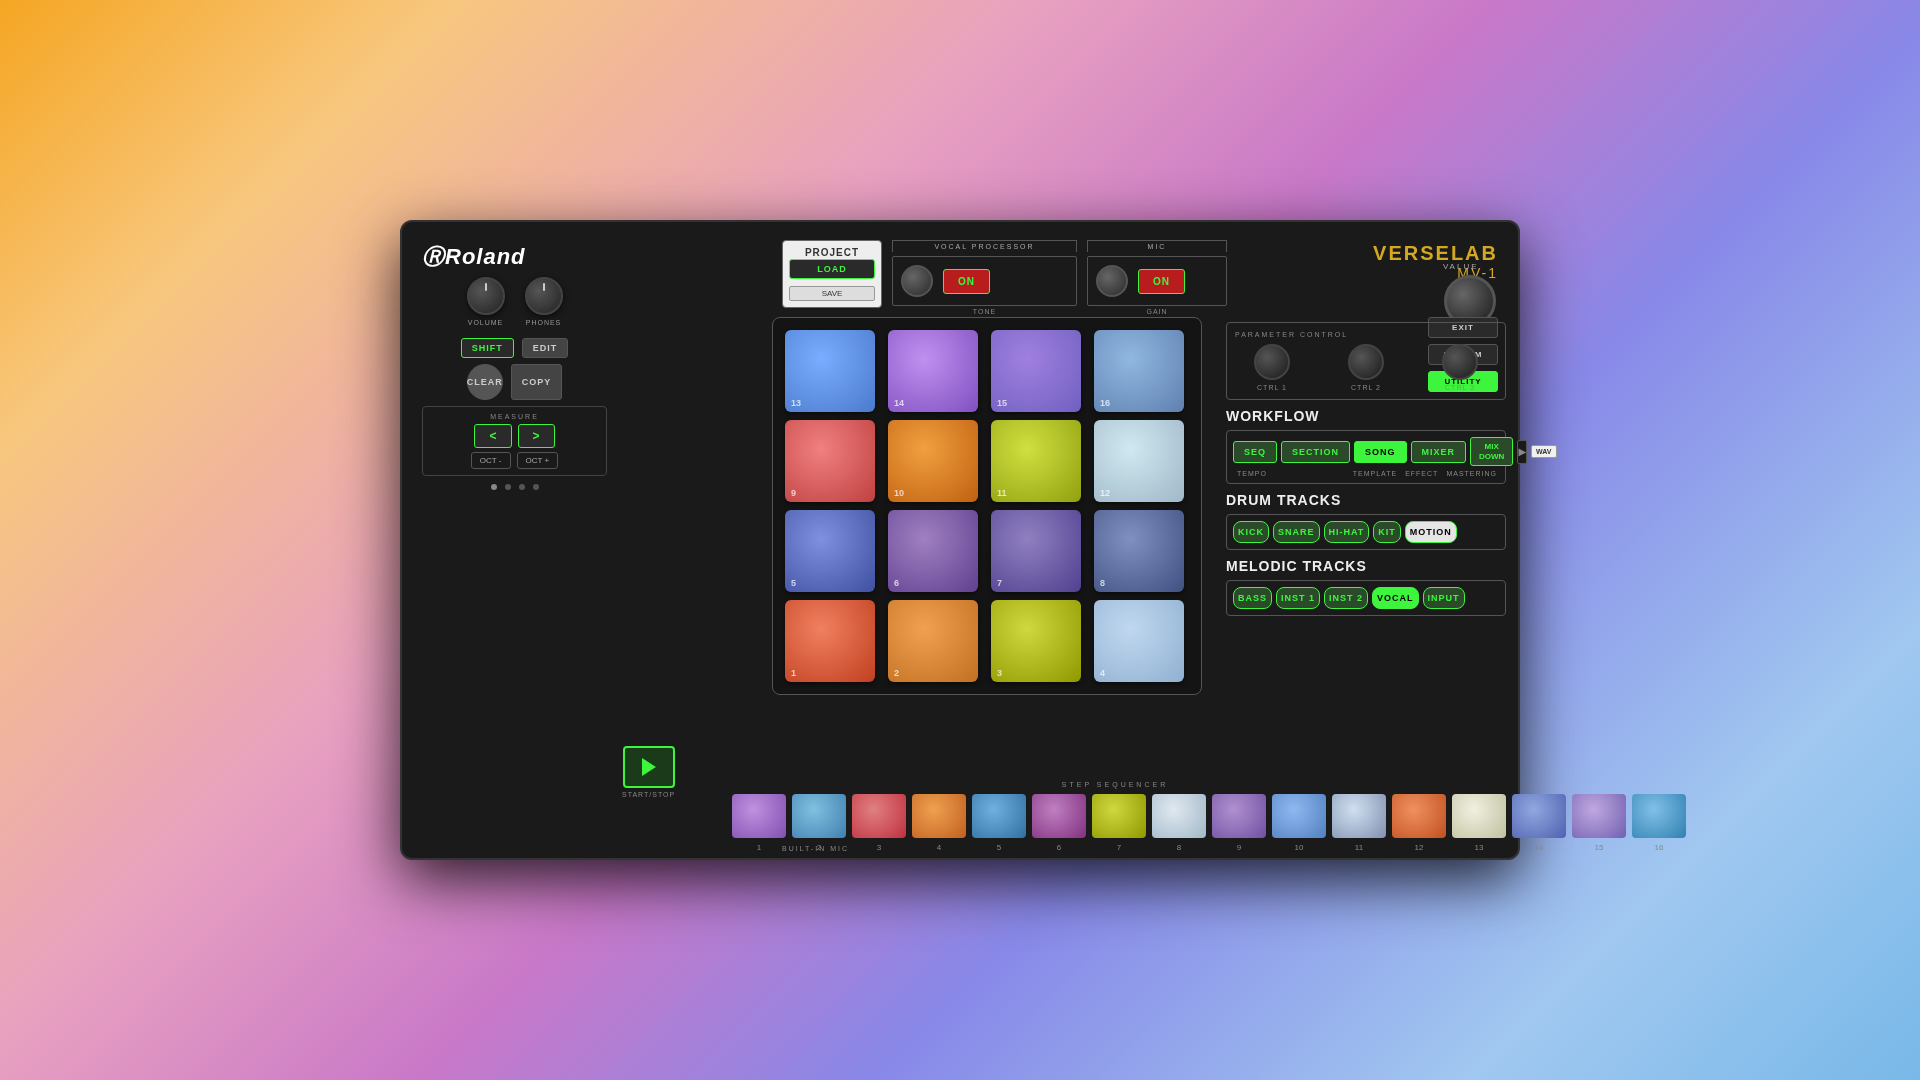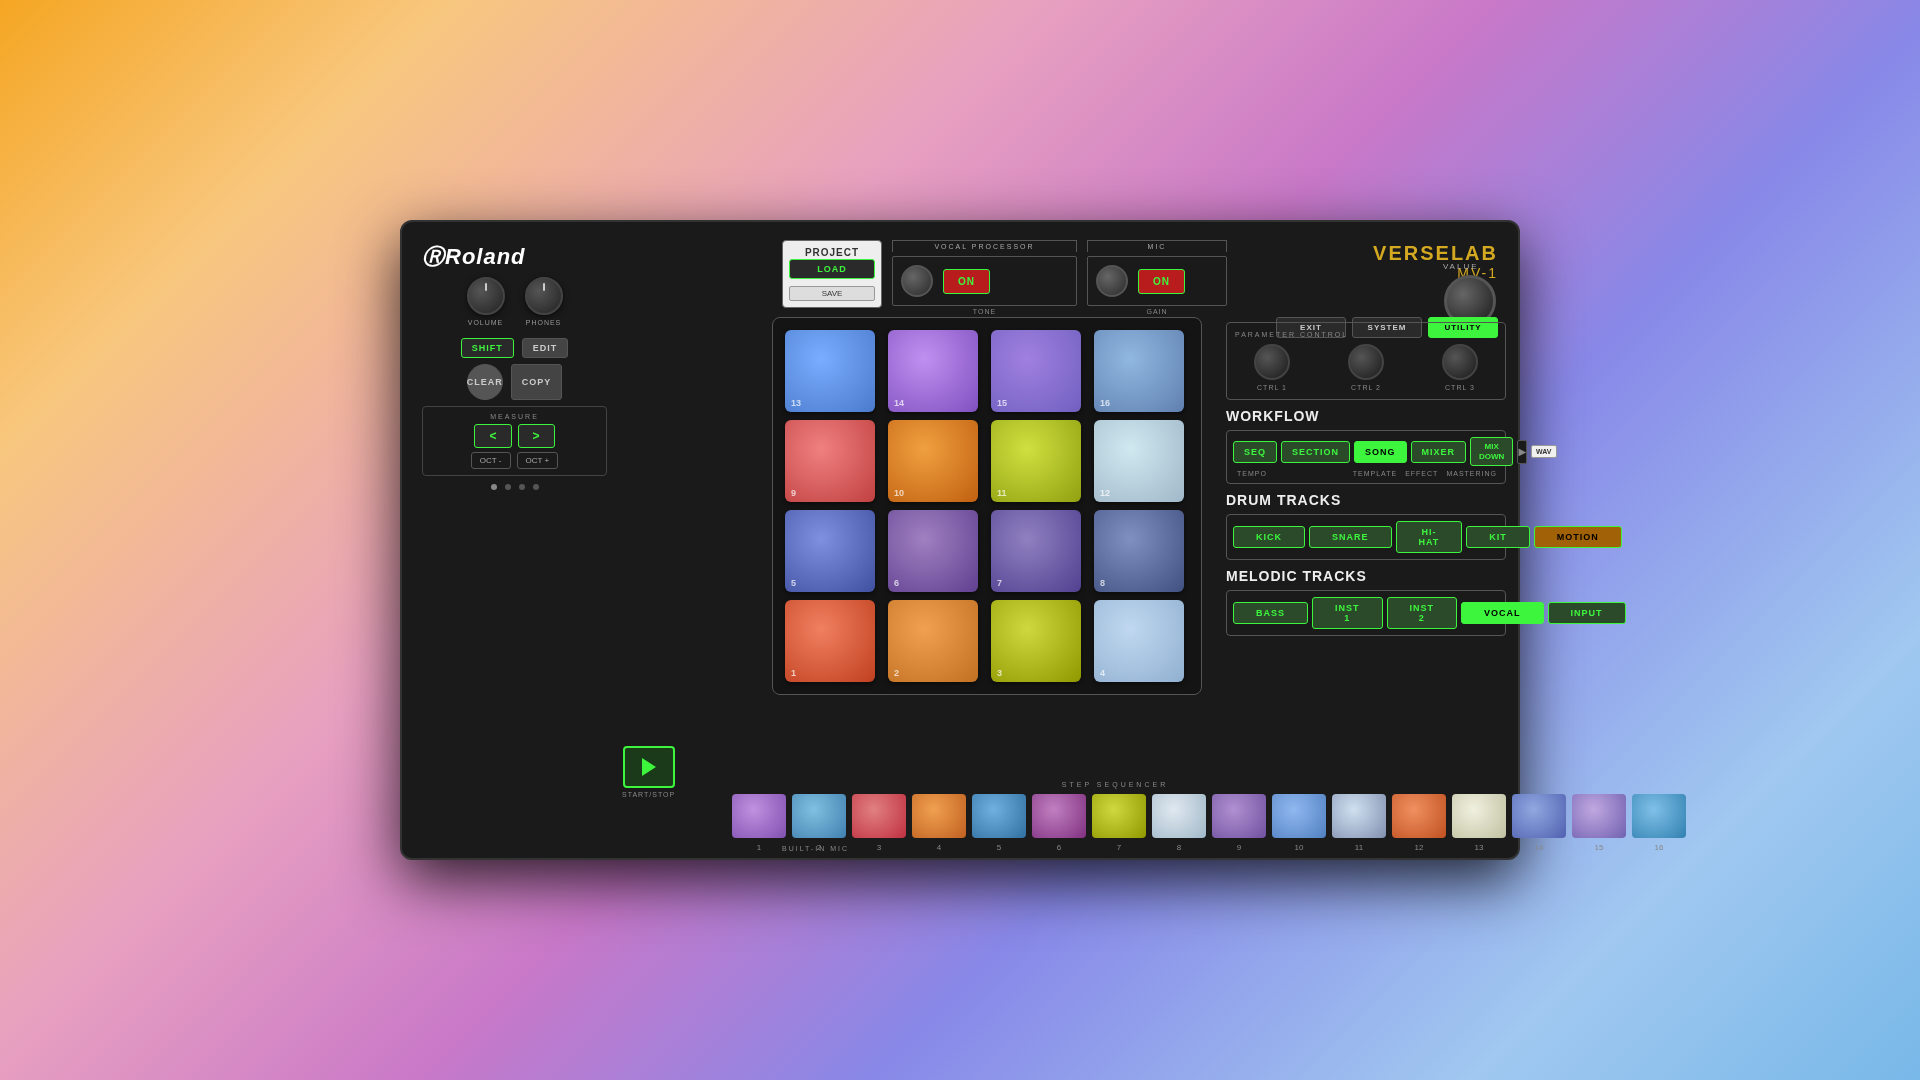--- a/index.html
+++ b/index.html
@@ -509,31 +509,31 @@
     .dt-title { font-size: 14px; color: #eee; font-weight: bold; letter-spacing: 1px; margin-bottom: 6px; }
     .track-buttons {
       border: 1px solid #555;
       border-radius: 4px;
       padding: 6px;
       display: flex;
       gap: 4px;
       align-items: center;
     }
     .track-btn {
-      padding: 5px 22px;
+      padding: 5px 4px;
       background: #2a4a2a;
       color: #3ef53e;
       border: 1px solid #3ef53e;
-      border-radius: 3px;
+      border-radius: 8px;
       font-size: 9px;
       font-weight: bold;
       letter-spacing: 1px;
       cursor: pointer;
     }
-    .track-btn.motion { background: #a16207; color: #000; }
+    .track-btn.motion { background: #e5e5e5; color: #000; }
 
     
     .melodic-section { }
     .ml-title { font-size: 14px; color: #eee; font-weight: bold; letter-spacing: 1px; margin-bottom: 6px; }
     .ml-buttons {
       border: 1px solid #555;
       border-radius: 4px;
       padding: 6px;
       display: flex;
       gap: 4px;
@@ -731,21 +731,21 @@
     <div class="vp-sub">GAIN</div>
   </div>
 
 
   <div class="value-knob-area">
     <div class="value-label">VALUE</div>
     <div class="value-knob"></div>
     <div class="push-enter">PUSH ENTER</div>
   </div>
 
-  <div style="position:absolute; top:95px; right:20px; display:flex; flex-direction:row; gap:6px;">
+  <div style="position:absolute; top:95px; right:20px; display:flex; flex-direction:column; gap:6px;">
     <button class="side-btn">EXIT</button>
     <button class="side-btn">SYSTEM</button>
     <button class="side-btn utility-btn">UTILITY</button>
   </div>
 
   <div style="position:absolute; top:100px; left:824px; width:280px;">
     <div class="param-ctrl">
       <div class="param-label">PARAMETER CONTROL</div>
       <div class="ctrl-knobs">
         <div class="ctrl-item">

